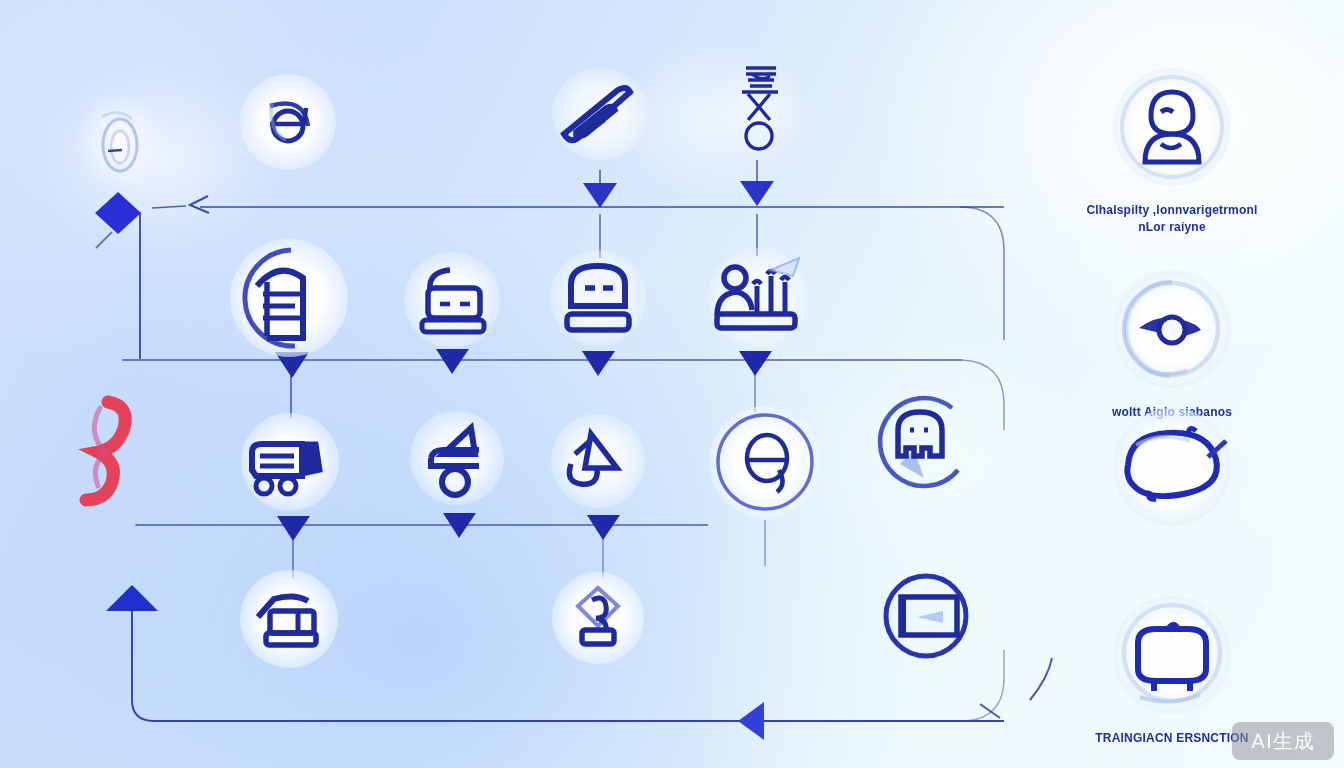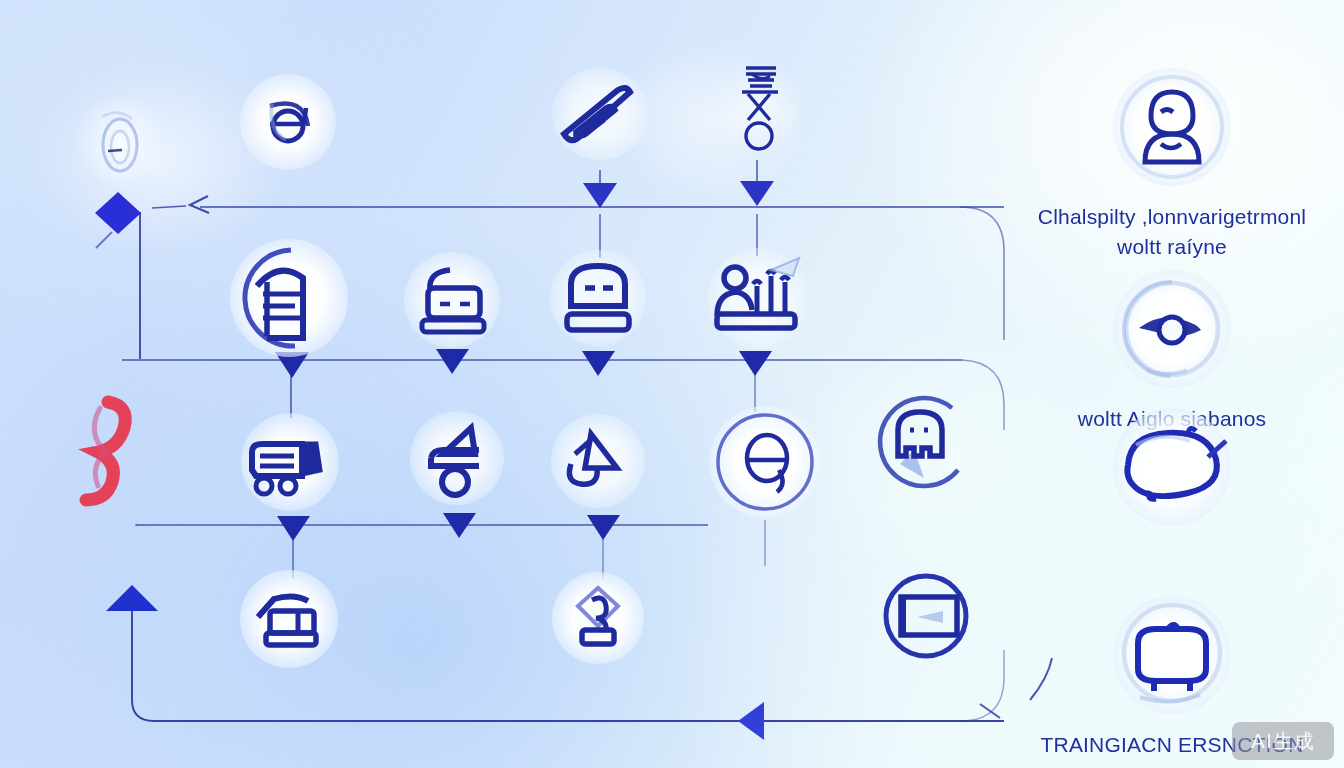--- a/index.html
+++ b/index.html
@@ -35,21 +35,21 @@
   
   #legend{position:absolute;left:1004px;top:52px;width:336px;height:700px;}
   .leg-item{position:absolute;left:0;width:336px;text-align:center;}
   .leg-ico{position:relative;height:150px;display:flex;align-items:center;justify-content:center;}
   .leg-ico .ring{
     position:absolute;left:50%;top:50%;transform:translate(-50%,-50%);
     width:118px;height:118px;border-radius:50%;
     background:radial-gradient(circle,rgba(255,255,255,.96) 40%,rgba(224,238,252,.55) 72%,rgba(224,238,252,0) 100%);
   }
   .leg-label{
-    color:#1f2f9e;font-size:21px;font-weight:400;line-height:1.42;
+    color:#1f2f9e;font-size:12px;font-weight:700;line-height:1.42;
     letter-spacing:.2px;padding:0 8px;
   }
 
   
   #wm{
     position:absolute;right:10px;bottom:8px;
     width:102px;height:38px;border-radius:8px;
     background:rgba(150,152,158,.55);
     display:flex;align-items:center;justify-content:center;
     color:rgba(255,255,255,.9);font-size:20px;letter-spacing:1px;
@@ -298,21 +298,21 @@
         <svg width="110" height="110" viewBox="0 0 110 110" style="position:relative;">
           <circle cx="55" cy="55" r="50" fill="none" stroke="#b9cdee" stroke-width="4" opacity=".55"></circle>
           <path d="M 34 44 q 0 -24 21 -24 q 21 0 21 24 q 0 18 -21 18 q -21 0 -21 -18 Z" fill="none" stroke="#1f2a9c" stroke-width="5"></path>
           <path d="M 44 40 q 6 -5 12 0" fill="none" stroke="#1f2a9c" stroke-width="5"></path>
           <path d="M 28 90 q 0 -28 27 -28 q 27 0 27 28 Z" fill="none" stroke="#1f2a9c" stroke-width="5"></path>
           <path d="M 44 72 q 10 8 20 0" fill="none" stroke="#1f2a9c" stroke-width="4.5"></path>
         </svg>
       </div>
       <div class="leg-label">
         <div>Clhalspilty ,lonnvarigetrmonl</div>
-        <div class="sub">woltt raíyne</div>
+        <div class="sub">nLor raíyne</div>
       </div>
     </div>
 
     <div class="leg-item" style="top:202px;">
       <div class="leg-ico">
         <div class="ring"></div>
         <svg width="110" height="110" viewBox="0 0 110 110" style="position:relative;">
           <circle cx="55" cy="55" r="46" fill="none" stroke="#b9cdee" stroke-width="4.5" opacity=".6"></circle>
           <path d="M 55 8 a 47 47 0 0 0 -2 94" fill="none" stroke="#9bb4e4" stroke-width="4" opacity=".5"></path>
           <path d="M 22 54 q 22 -16 44 -8 q 14 4 18 10 q -16 8 -28 6" fill="#1f2a9c" opacity=".95"></path>

